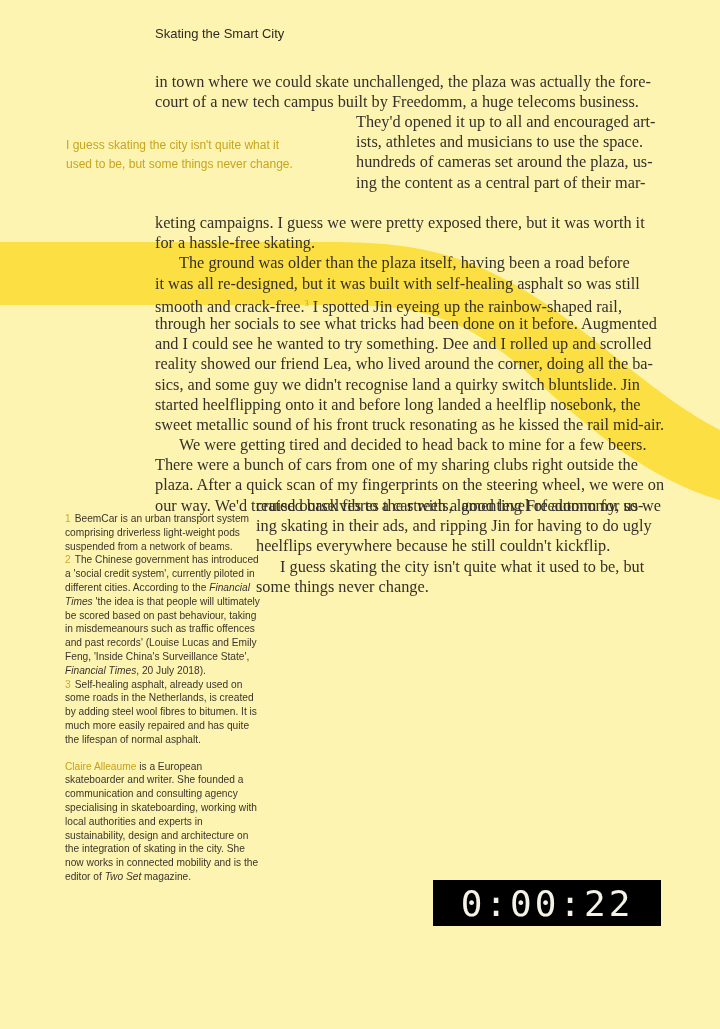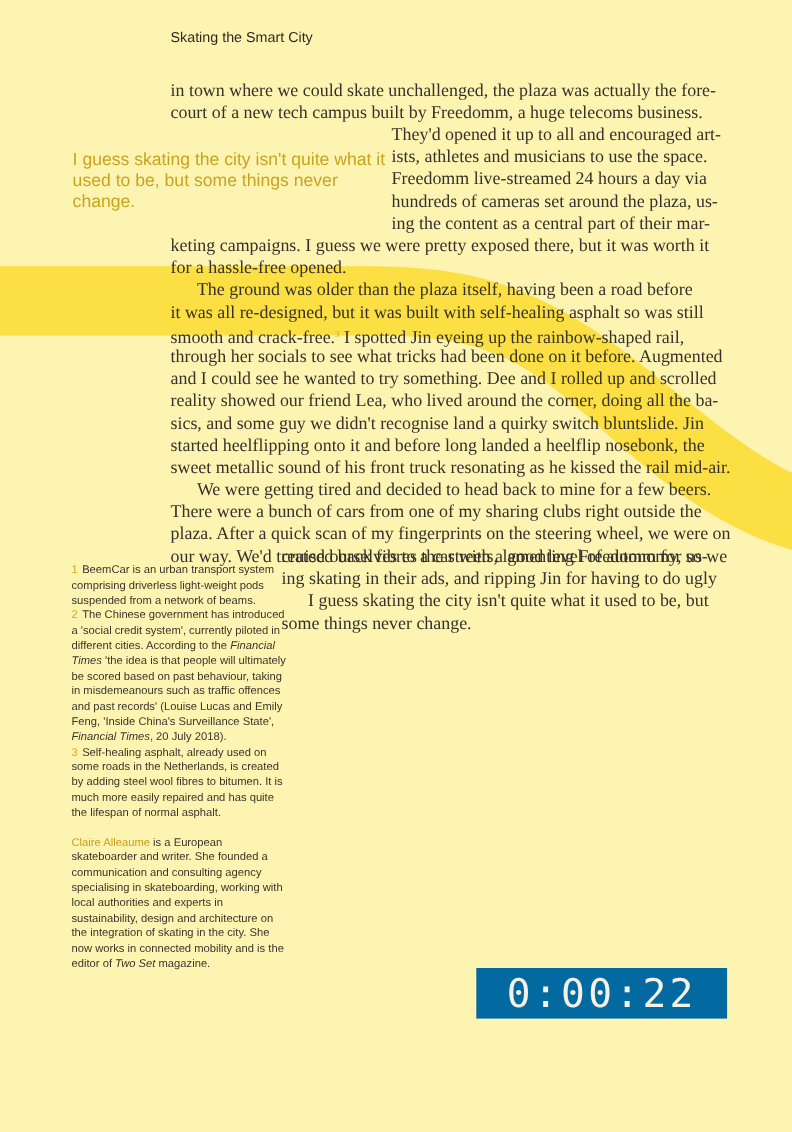--- a/index.html
+++ b/index.html
@@ -19,35 +19,35 @@
     }
     .body-text {
       font-family: "Liberation Serif", serif;
       font-size: 16.3px; line-height: 20.2px; color: #35302a;
       white-space: nowrap;
     }
     .line { display: block; height: 20.2px; }
     .pullquote {
       left: 66px; top: 136px;
       font-family: "Liberation Sans", sans-serif;
-      font-size: 16px; line-height: 19px; color: #c8a41e;
+      font-size: 12px; line-height: 19px; color: #c8a41e;
       width: 290px;
     }
     .notes {
       left: 65px; top: 512px; width: 195px;
       font-family: "Liberation Sans", sans-serif;
       font-size: 10.2px; line-height: 13.8px; color: #3a352a;
     }
     .notes .num { color: #d2a81c; margin-right: 4px; }
     .notes p { margin: 0; }
     .bio { margin-top: 13px !important; }
     .bio .name { color: #c89f16; }
     .timer {
       left: 433px; top: 880px; width: 228px; height: 46px;
-      background: #0369a1;
+      background: #000000;
       display: flex; align-items: center; justify-content: center;
       font-family: "DejaVu Sans Mono", monospace;
       font-size: 36px; color: #f4f1e6; letter-spacing: 3px;
     }
     .sup { font-size: 8px; vertical-align: 6px; color: #c8a41e; }
   </style>
 </head>
 <body>
 
 <svg class="swoosh" viewBox="0 0 720 1029">
@@ -62,46 +62,46 @@
 </div>
 
 <div class="layer pullquote">
   <div>I guess skating the city isn't quite what it</div>
   <div>used to be, but some things never change.</div>
 </div>
 
 <div class="layer body-text" style="left:356px; top:112px;">
   <span class="line">They'd opened it up to all and encouraged art-</span>
   <span class="line">ists, athletes and musicians to use the space.</span>
-  <span class="line">Freedomm live-streamed 24 hours a day via</span>
   <span class="line">hundreds of cameras set around the plaza, us-</span>
   <span class="line">ing the content as a central part of their mar-</span>
 </div>
 
 <div class="layer body-text" style="left:155px; top:213px;">
   <span class="line">keting campaigns. I guess we were pretty exposed there, but it was worth it</span>
-  <span class="line">for a hassle-free opened.</span>
+  <span class="line">for a hassle-free skating.</span>
   <span class="line" style="padding-left:24px;">The ground was older than the plaza itself, having been a road before</span>
   <span class="line">it was all re-designed, but it was built with self-healing asphalt so was still</span>
   <span class="line"><span>smooth and crack-free.</span><span class="sup">3</span> <span>I spotted Jin eyeing up the rainbow-shaped rail,</span></span>
   <span class="line">through her socials to see what tricks had been done on it before. Augmented</span>
   <span class="line">and I could see he wanted to try something. Dee and I rolled up and scrolled</span>
   <span class="line">reality showed our friend Lea, who lived around the corner, doing all the ba-</span>
   <span class="line">sics, and some guy we didn't recognise land a quirky switch bluntslide. Jin</span>
   <span class="line">started heelflipping onto it and before long landed a heelflip nosebonk, the</span>
   <span class="line">sweet metallic sound of his front truck resonating as he kissed the rail mid-air.</span>
   <span class="line" style="padding-left:24px;">We were getting tired and decided to head back to mine for a few beers.</span>
   <span class="line">There were a bunch of cars from one of my sharing clubs right outside the</span>
   <span class="line">plaza. After a quick scan of my fingerprints on the steering wheel, we were on</span>
   <span class="line">our way. We'd treated ourselves to a car with a good level of autonomy, so we</span>
 </div>
 
 <div class="layer body-text" style="left:256px; top:496px;">
   <span class="line">cruised back fibres the streets, lamenting Freedomm for us-</span>
   <span class="line">ing skating in their ads, and ripping Jin for having to do ugly</span>
+  <span class="line">heelflips everywhere because he still couldn't kickflip.</span>
   <span class="line" style="padding-left:24px;">I guess skating the city isn't quite what it used to be, but</span>
   <span class="line">some things never change.</span>
 </div>
 
 <div class="layer notes">
   <p><span class="num">1</span><span>BeemCar is an urban transport system comprising driverless light-weight pods suspended from a network of beams.</span></p>
   <p><span class="num">2</span><span>The Chinese government has introduced a 'social credit system', currently piloted in different cities. According to the </span><i>Financial Times</i><span> 'the idea is that people will ultimately be scored based on past behaviour, taking in misdemeanours such as traffic offences and past records' (Louise Lucas and Emily Feng, 'Inside China's Surveillance State', </span><i>Financial Times</i><span>, 20 July 2018).</span></p>
   <p><span class="num">3</span><span>Self-healing asphalt, already used on some roads in the Netherlands, is created by adding steel wool fibres to bitumen. It is much more easily repaired and has quite the lifespan of normal asphalt.</span></p>
   <p class="bio"><span class="name">Claire Alleaume</span><span> is a European skateboarder and writer. She founded a communication and consulting agency specialising in skateboarding, working with local authorities and experts in sustainability, design and architecture on the integration of skating in the city. She now works in connected mobility and is the editor of </span><i>Two Set</i><span> magazine.</span></p>
 </div>

